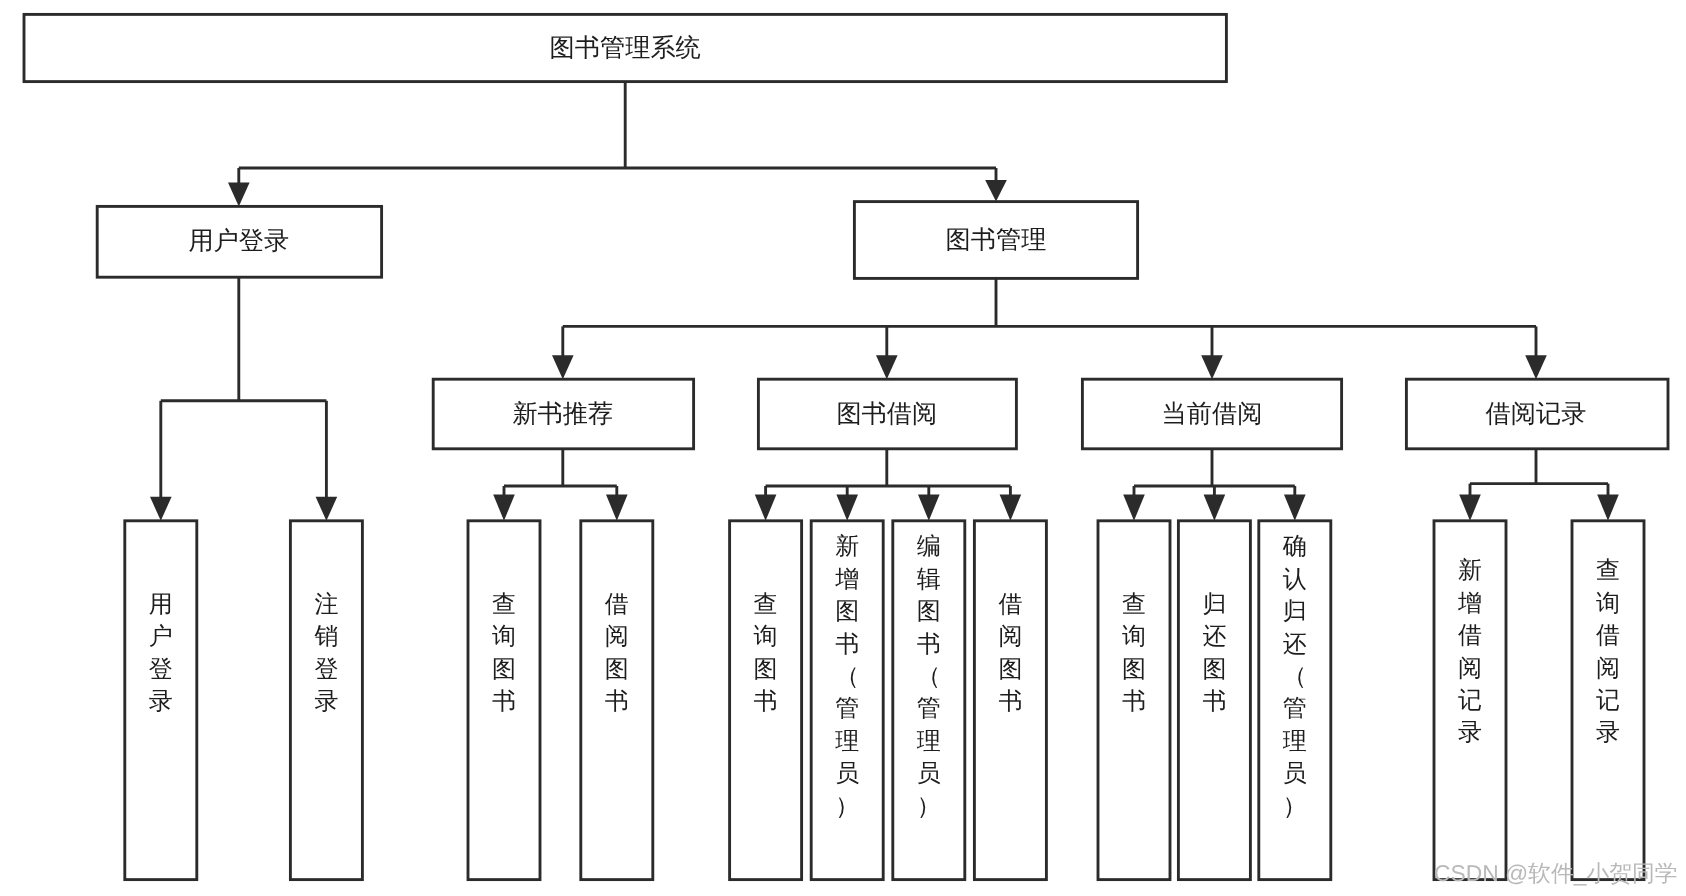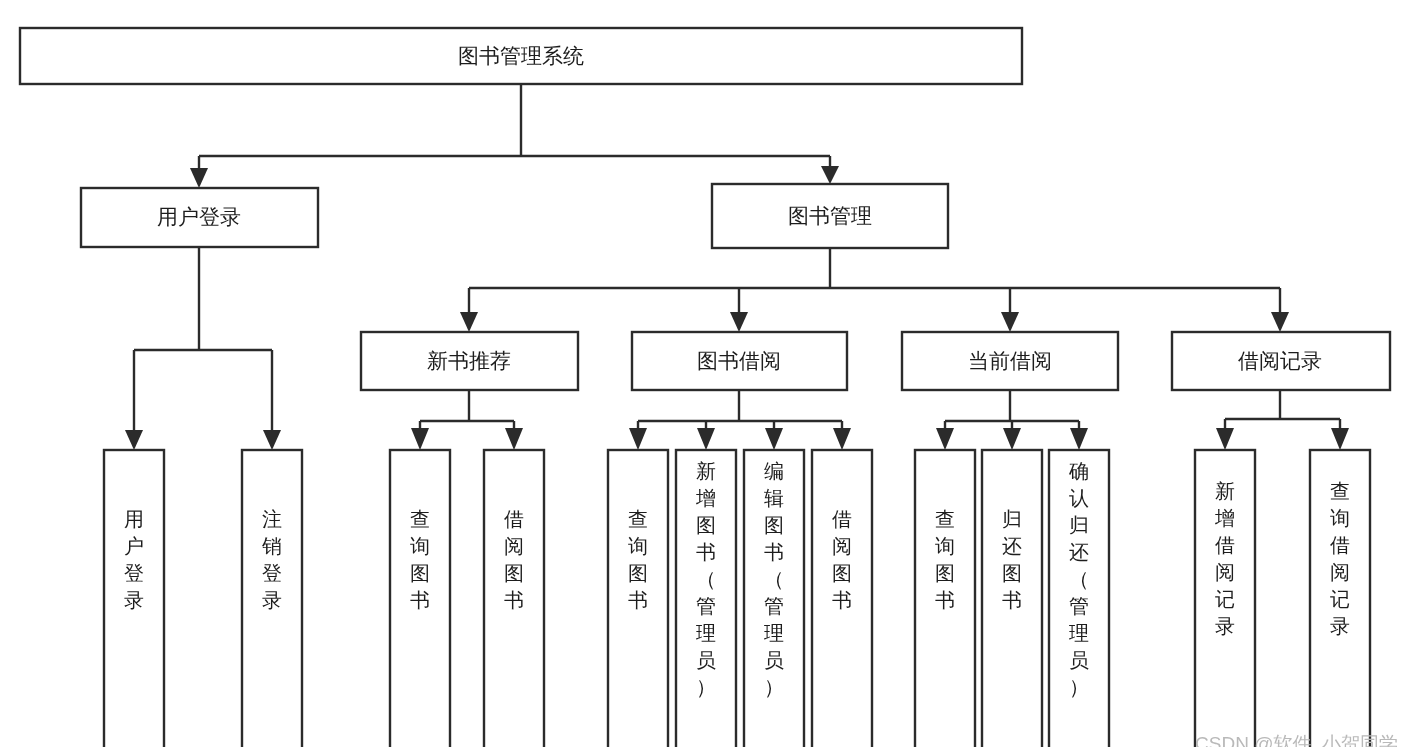--- a/index.html
+++ b/index.html
@@ -10,21 +10,21 @@
   body {
     width: 1405px;
     height: 747px;
     font-family: "Liberation Sans", sans-serif;
     overflow: hidden;
     position: relative;
   }
   #diagram-root {
     position: absolute;
     left: 0;
-    top: 16px;
+    top: 0;
     width: 1405px;
     height: 638px;
   }
   svg#flowchart {
     display: block;
     width: 1405px;
     height: 747px;
   }
   .node-rect {
     fill: #ffffff;

